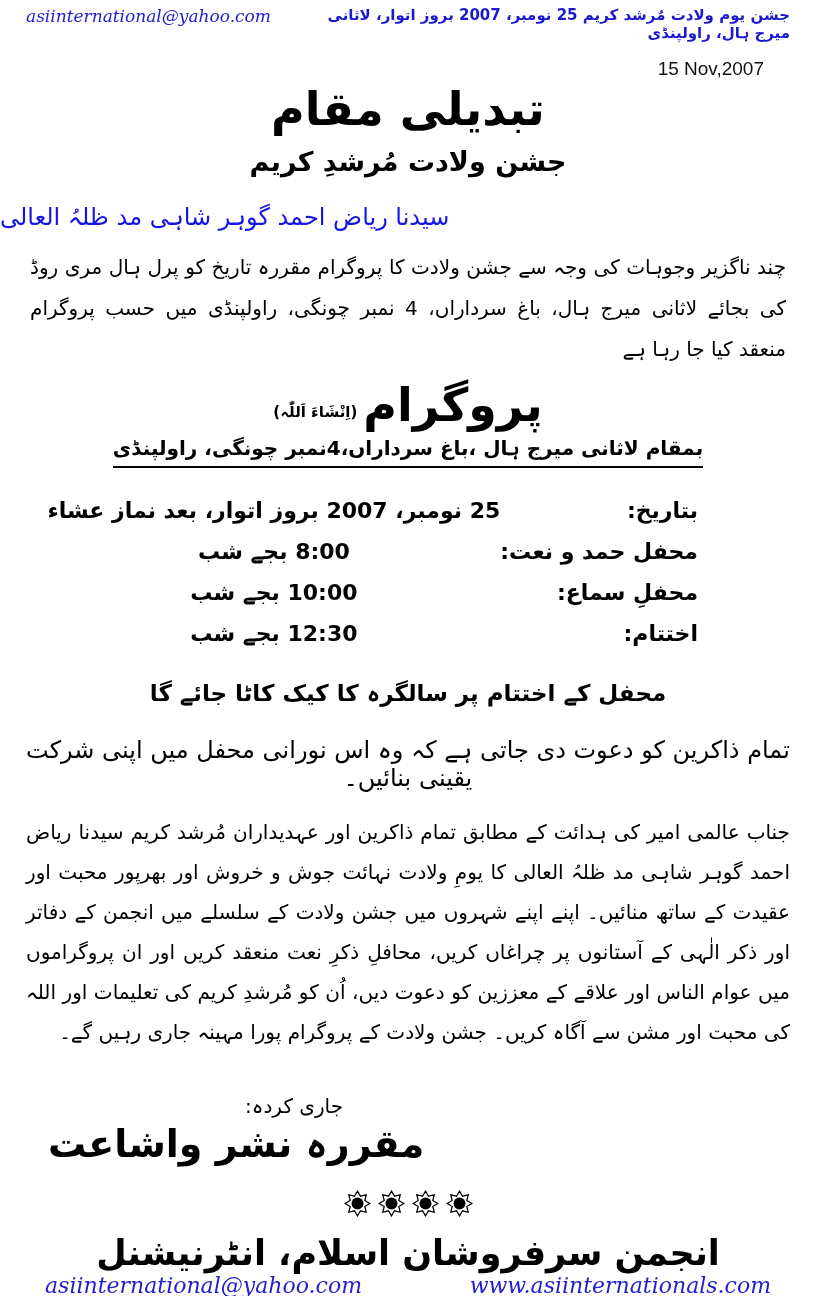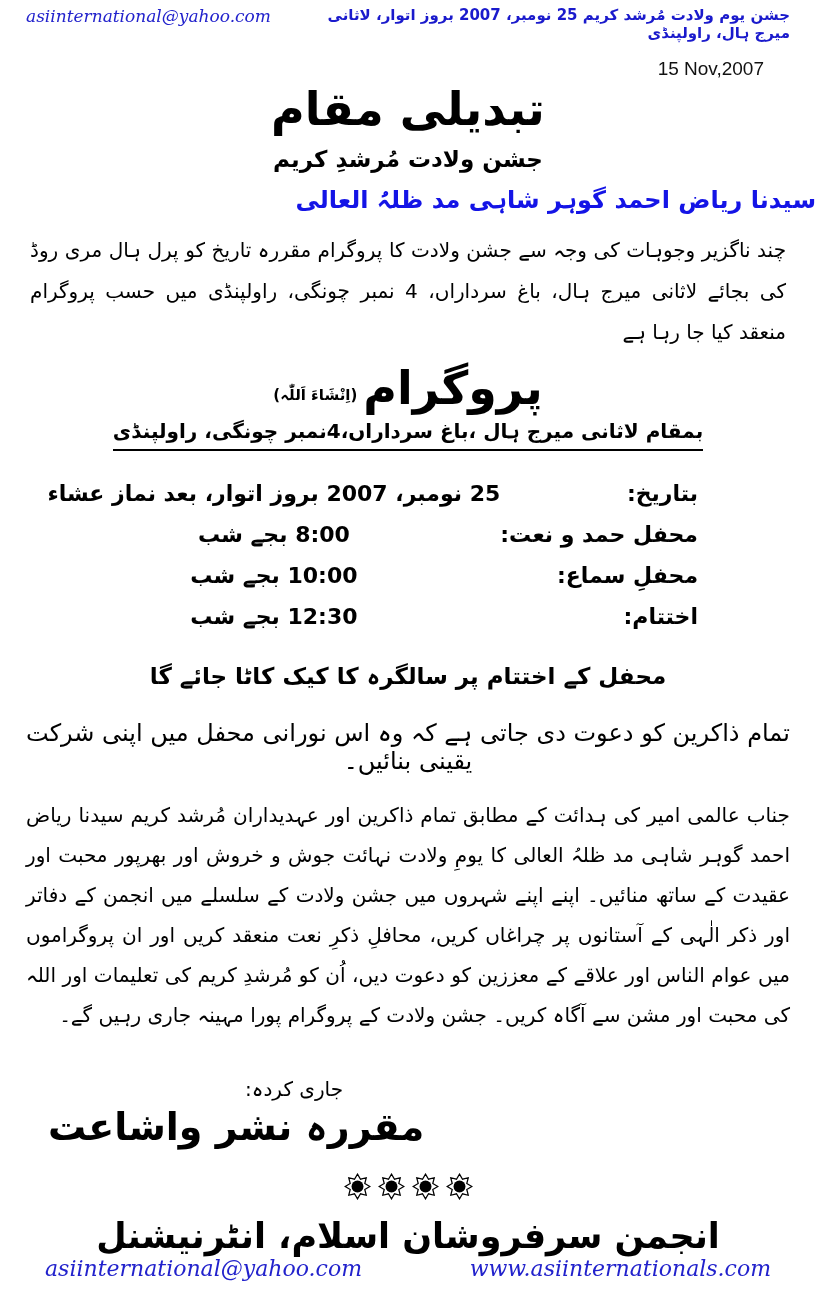--- a/index.html
+++ b/index.html
@@ -18,24 +18,24 @@
   }
   .top-email{font-size:17px;color:#2222cc;}
   .top-event{font-size:15px;color:#1a1acc;font-weight:600;max-width:470px;text-align:right;}
 
   .date-line{text-align:right;padding-right:52px;font-size:19px;margin-top:16px;color:#111;padding-left:48px;}
 
   .main-title{
     text-align:center;font-size:46px;font-weight:800;margin-top:2px;letter-spacing:1px;
   }
   .subtitle{
-    text-align:center;font-size:23px;font-weight:600;margin-top:10px;
+    text-align:center;font-size:27px;font-weight:600;margin-top:10px;
   }
   .name-line{
-    text-align:right;font-size:24px;font-weight:700;color:#1414e6;margin-top:14px;
+    text-align:left;font-size:24px;font-weight:400;color:#1414e6;margin-top:26px;
   }
   .intro-para{
     font-size:20px;line-height:2.05;text-align:justify;
     margin:16px 30px 0 30px;font-weight:500;
   }
   .program-row{
     display:flex;direction:rtl;justify-content:center;align-items:center;
     margin-top:8px;gap:6px;
   }
   .program-title{font-size:46px;font-weight:800;}

